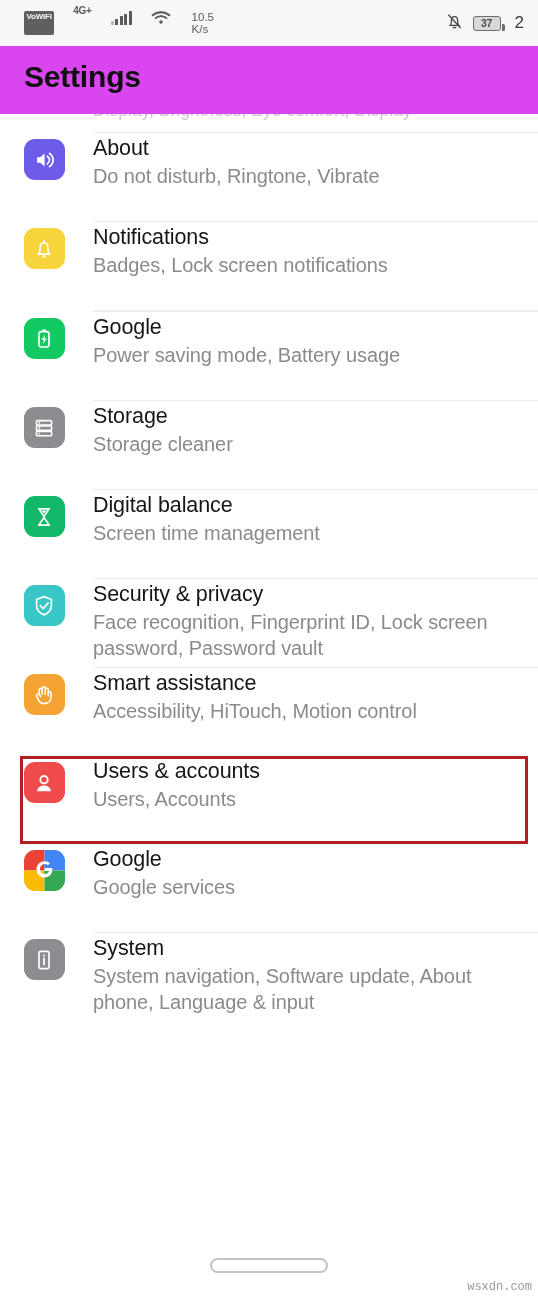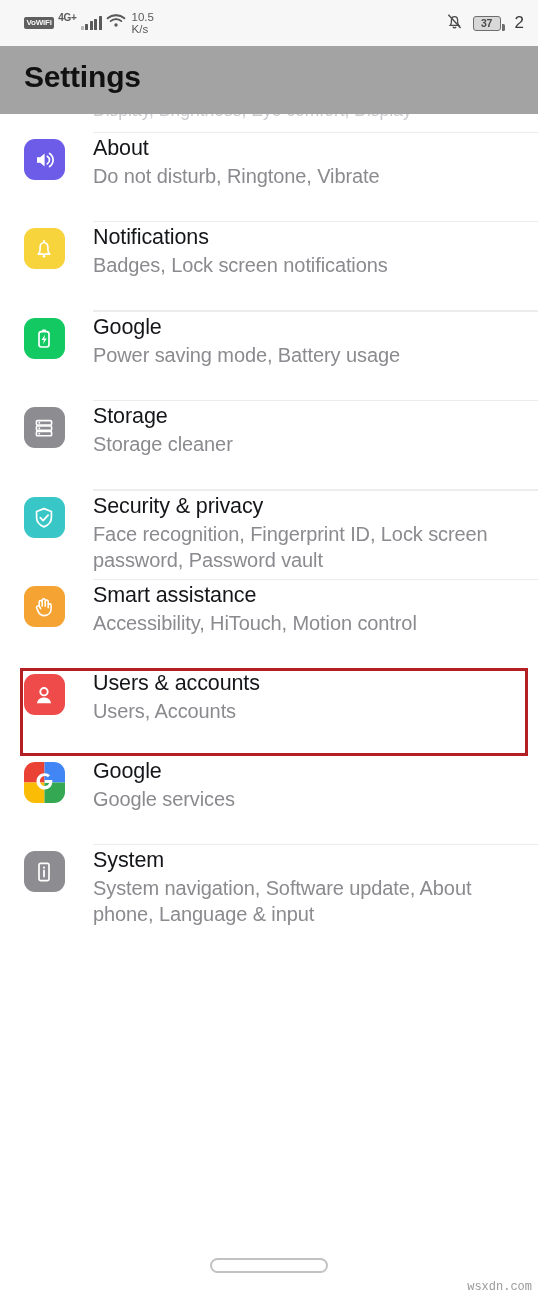--- a/index.html
+++ b/index.html
@@ -17,21 +17,21 @@
 
   
   .statusbar {
     position: relative;
     height: 46px;
     background: #f7f7f7;
     display: flex;
     align-items: center;
     padding: 0 14px 0 24px;
   }
-  .sb-left { display: flex; align-items: center; gap: 4px; }
+  .sb-left { display: flex; gap: 19px; }
   .sb-right { margin-left: auto; display: flex; align-items: center; gap: 9px; }
 
   .vowifi {
     background: #5f5f5f;
     color: #f7f7f7;
     font-size: 8px;
     font-weight: bold;
     letter-spacing: -0.2px;
     padding: 1.5px 2.5px 2px 2.5px;
     border-radius: 2px;
@@ -84,21 +84,21 @@
     border-radius: 0 1.5px 1.5px 0; margin-left: 1.5px;
   }
   .clock-cut {
     font-size: 17px; color: #3b3b3b; letter-spacing: 0px;
     margin-left: 1px;
   }
 
   
   .header {
     height: 68px;
-    background: #a3a3a3;
+    background: #d946ef;
     display: flex; align-items: center;
     padding: 0 0 6px 24px;
   }
   .header h1 {
     font-size: 30px;
     font-weight: bold;
     color: #111111;
     letter-spacing: -0.2px;
   }
 
@@ -321,20 +321,36 @@
               <circle cx="8.3" cy="18.6" r="0.95" fill="#fff"></circle>
             </svg>
           </div>
         </div>
         <div class="txt">
           <div class="title">Storage</div>
           <div class="sub">Storage cleaner</div>
         </div>
       </div>
       <div class="divider" style="background: rgb(236, 236, 236);"></div>
+      <div class="row">
+        <div class="ico-wrap">
+          <div class="tile" style="background: rgb(18, 184, 106);">
+            <svg width="26" height="26" viewBox="0 0 26 26">
+              <path d="M7.5 4.8h11M7.5 21.2h11" stroke="#fff" stroke-width="1.7" stroke-linecap="round"></path>
+              <path d="M8.6 4.8c0 4 4.4 5.5 4.4 8.2s-4.4 4.2-4.4 8.2" fill="none" stroke="#fff" stroke-width="1.7"></path>
+              <path d="M17.4 4.8c0 4-4.4 5.5-4.4 8.2s4.4 4.2 4.4 8.2" fill="none" stroke="#fff" stroke-width="1.7"></path>
+              <path d="M10.1 6.6h5.8L13 9.5z" fill="#fff"></path>
+            </svg>
+          </div>
+        </div>
+        <div class="txt">
+          <div class="title">Digital balance</div>
+          <div class="sub">Screen time management</div>
+        </div>
+      </div>
       <div class="divider" style="background: rgb(236, 236, 236);"></div>
       <div class="row">
         <div class="ico-wrap">
           <div class="tile" style="background: rgb(56, 198, 198);">
             <svg width="26" height="26" viewBox="0 0 26 26">
               <path d="M13 3.6l7.4 2.9v6.1c0 4.3-3.1 7.6-7.4 9.3-4.3-1.7-7.4-5-7.4-9.3V6.5z" fill="none" stroke="#fff" stroke-width="1.7" stroke-linejoin="round"></path>
               <path d="M9.3 12.7l2.8 2.9 5-5.4" fill="none" stroke="#fff" stroke-width="1.8" stroke-linecap="round" stroke-linejoin="round"></path>
             </svg>
           </div>
         </div>

